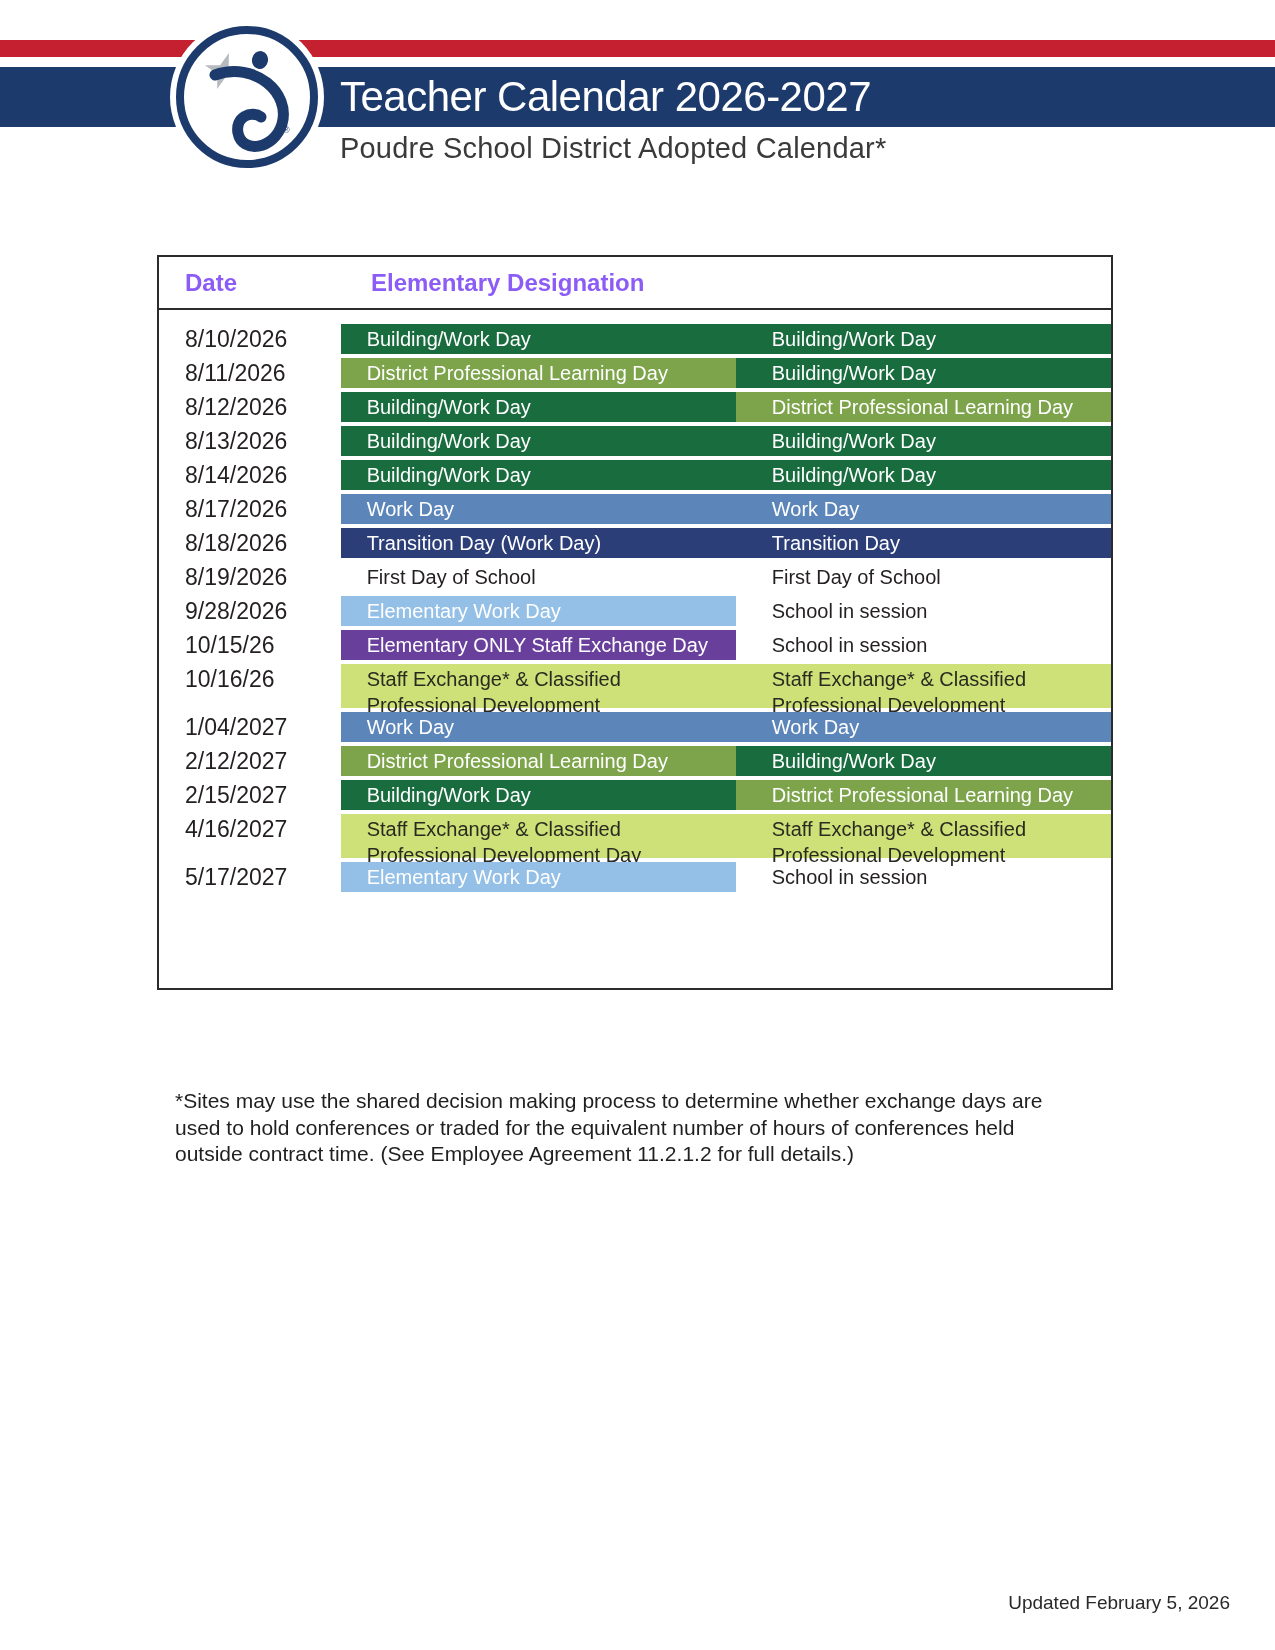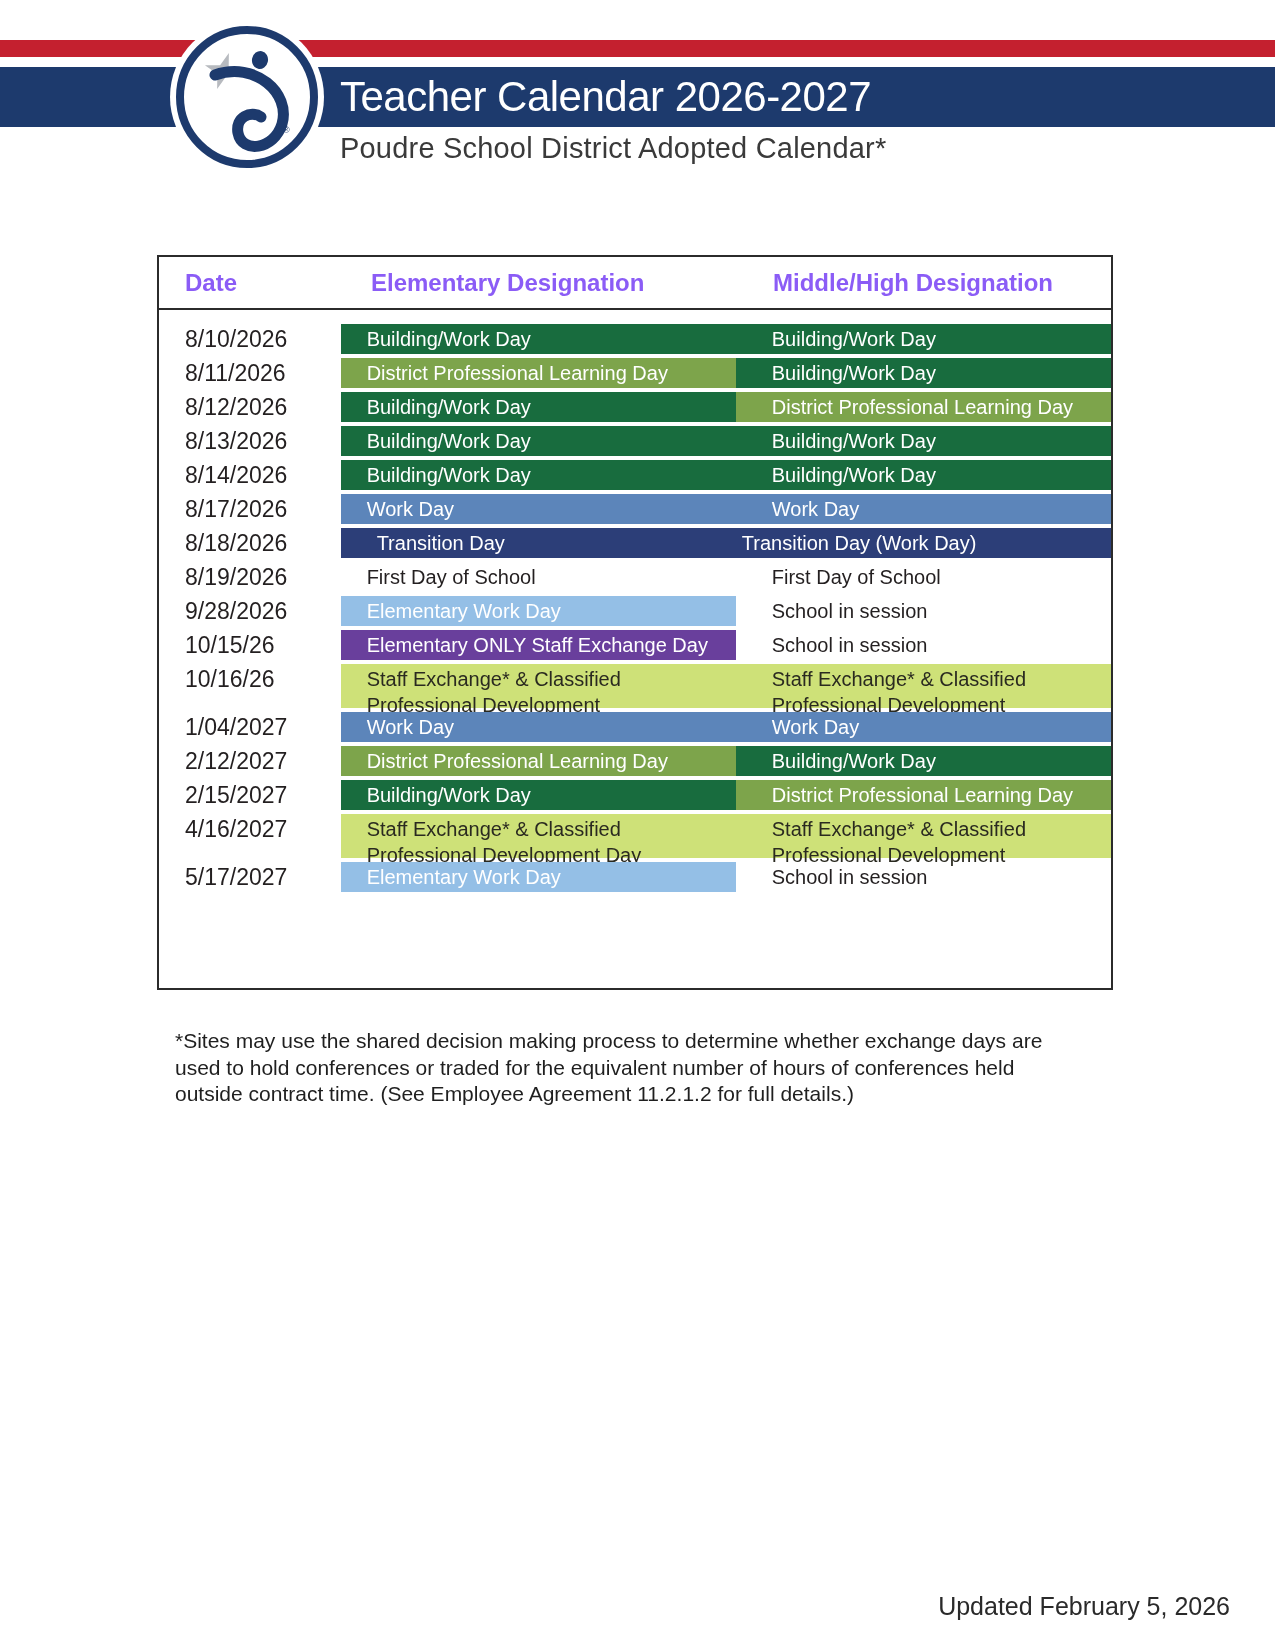--- a/index.html
+++ b/index.html
@@ -44,30 +44,30 @@
   .rows{padding-top:14px;}
   .row{display:flex;height:30px;margin-bottom:4px;align-items:flex-start;}
   .row.tall{height:44px;border-radius:17px;}
   .cell{box-sizing:border-box;height:100%;}
   .c-date{width:182px;padding-left:26px;font-size:23px;line-height:30px;color:#231f20;background:transparent;}
   .c-elem{width:396px;padding-left:26px;font-size:20px;line-height:30px;white-space:nowrap;}
   .c-mh{width:376px;padding-left:36px;font-size:20px;line-height:30px;white-space:nowrap;}
   .tall .c-elem,.tall .c-mh{line-height:26px;padding-top:2px;white-space:normal;}
   
   .footnote-1{
-    position:absolute;left:175px;top:1028px;width:895px;
+    position:absolute;left:175px;top:1088px;width:895px;
     font-size:21px;line-height:1.27;color:#1f1f1f;
   }
   .footnote-2{
     position:absolute;left:175px;top:1138px;width:895px;
     font-size:18px;line-height:1.45;color:#1f1f1f;white-space:pre-line;
   }
   .updated{
     position:absolute;right:45px;top:1592px;
-    font-size:25px;color:#2a2a2a;text-align:right;
+    font-size:19px;color:#2a2a2a;text-align:right;
   }
 </style>
 </head>
 <body>
 
 <div class="page">
 
   <div class="stripe-red" style="background: rgb(196, 32, 47);"></div>
   <div class="band-navy" style="background: rgb(29, 58, 109);"></div>
 
@@ -84,21 +84,20 @@
     </div>
   </div>
 
   <div class="page-title">Teacher Calendar 2026-2027</div>
   <div class="page-subtitle">Poudre School District Adopted Calendar*</div>
 
   <div class="cal-table">
     <div class="thead">
       <div class="h-date">Date</div>
       <div class="h-elem">Elementary Designation</div>
-      <div class="h-mh">Middle/High Designation</div>
     </div>
     <div class="head-rule"></div>
     <div class="rows">
         <div class="row">
           <div class="cell c-date">8/10/2026</div>
           <div class="cell c-elem" style="background: rgb(24, 108, 62); color: rgb(255, 255, 255);">Building/Work Day</div>
           <div class="cell c-mh" style="background: rgb(24, 108, 62); color: rgb(255, 255, 255);">Building/Work Day</div>
         </div>
         <div class="row">
           <div class="cell c-date">8/11/2026</div>
@@ -120,22 +119,22 @@
           <div class="cell c-elem" style="background: rgb(24, 108, 62); color: rgb(255, 255, 255);">Building/Work Day</div>
           <div class="cell c-mh" style="background: rgb(24, 108, 62); color: rgb(255, 255, 255);">Building/Work Day</div>
         </div>
         <div class="row">
           <div class="cell c-date">8/17/2026</div>
           <div class="cell c-elem" style="background: rgb(92, 133, 186); color: rgb(255, 255, 255);">Work Day</div>
           <div class="cell c-mh" style="background: rgb(92, 133, 186); color: rgb(255, 255, 255);">Work Day</div>
         </div>
         <div class="row">
           <div class="cell c-date">8/18/2026</div>
+          <div class="cell c-elem" style="background: rgb(44, 62, 120); color: rgb(255, 255, 255);">Transition Day (Work Day)</div>
           <div class="cell c-mh" style="background: rgb(44, 62, 120); color: rgb(255, 255, 255);">Transition Day</div>
-          <div class="cell c-elem" style="background: rgb(44, 62, 120); color: rgb(255, 255, 255);">Transition Day (Work Day)</div>
         </div>
         <div class="row">
           <div class="cell c-date">8/19/2026</div>
           <div class="cell c-elem" style="background: transparent; color: rgb(35, 31, 32);">First Day of School</div>
           <div class="cell c-mh" style="background: transparent; color: rgb(35, 31, 32);">First Day of School</div>
         </div>
         <div class="row">
           <div class="cell c-date">9/28/2026</div>
           <div class="cell c-elem" style="background: rgb(148, 191, 230); color: rgb(255, 255, 255);">Elementary Work Day</div>
           <div class="cell c-mh" style="background: transparent; color: rgb(35, 31, 32);">School in session</div>

